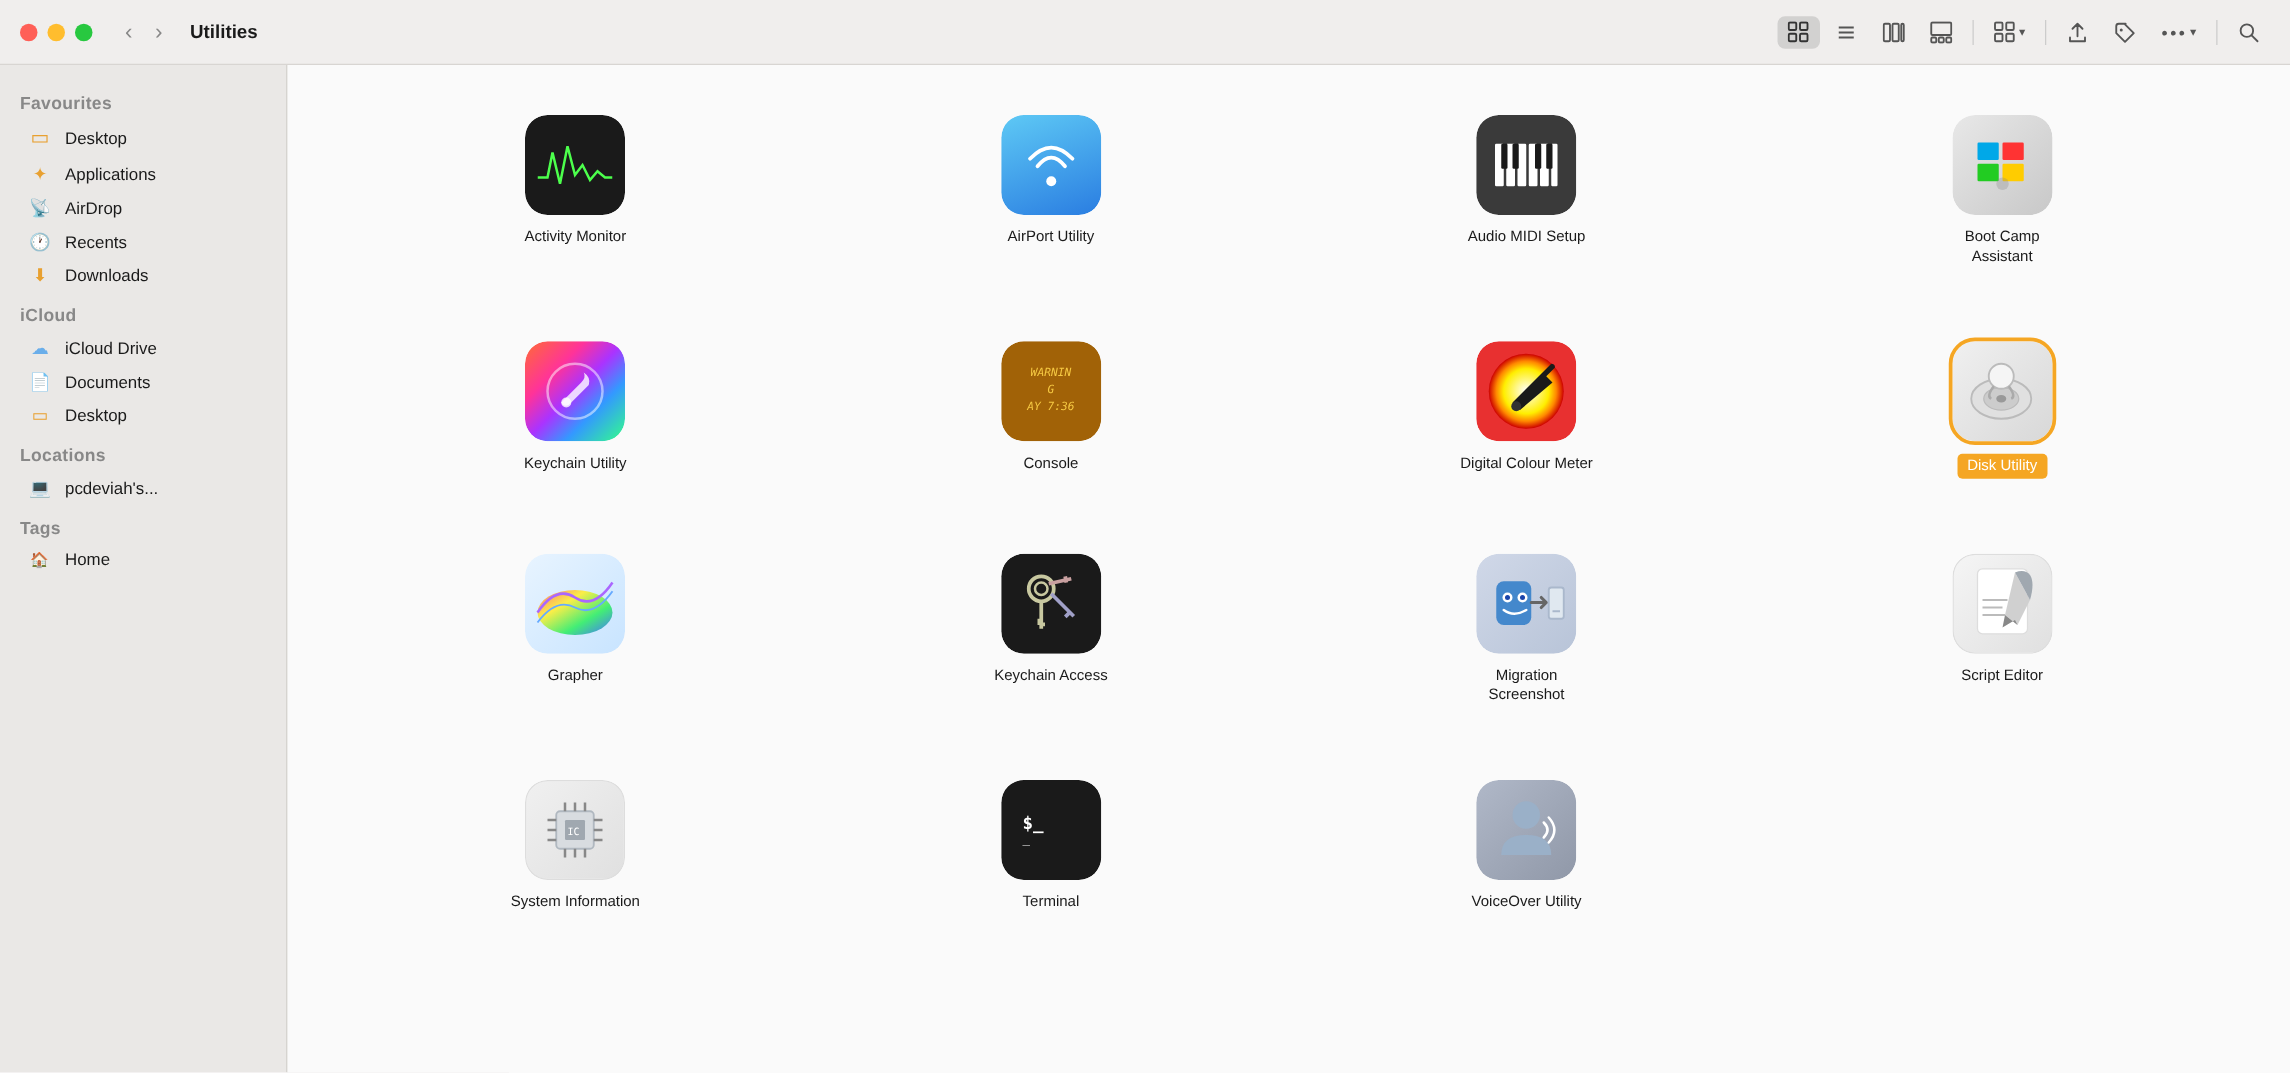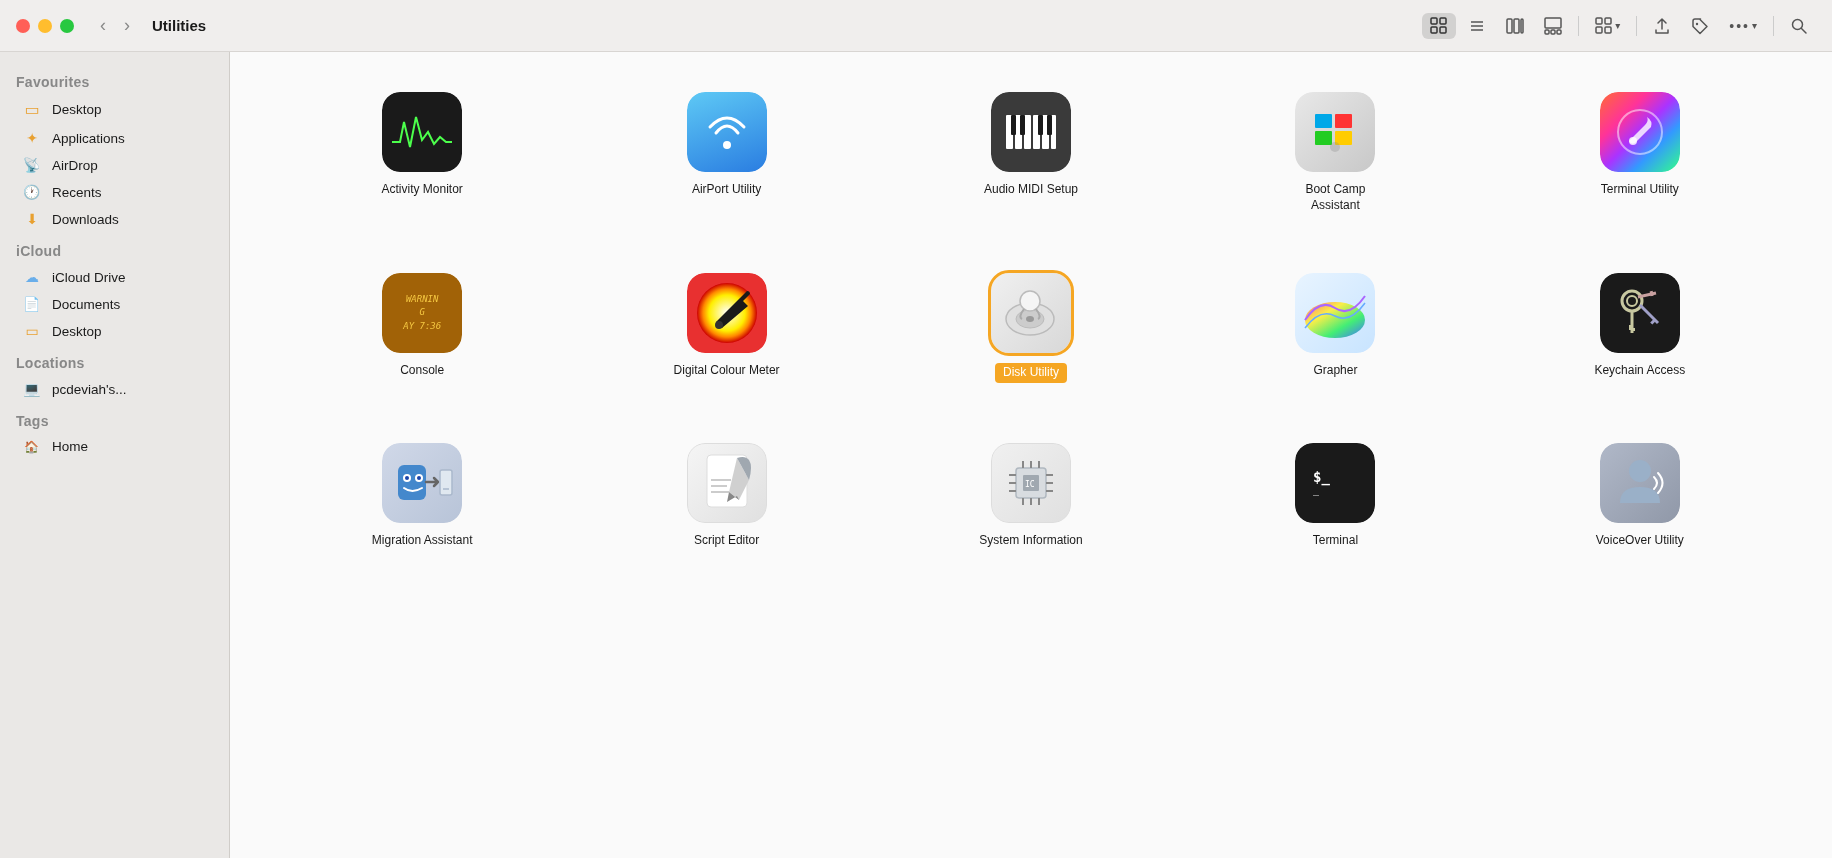--- a/index.html
+++ b/index.html
@@ -142,21 +142,21 @@
 
     
     .file-area {
       flex: 1;
       background: #fafafa;
       overflow-y: auto;
       padding: 30px 40px;
     }
     .file-grid {
       display: grid;
-      grid-template-columns: repeat(5, 1fr);
+      grid-template-columns: repeat(4, 1fr);
       gap: 10px 0;
       row-gap: 40px;
     }
     .file-item {
       display: flex;
       flex-direction: column;
       align-items: center;
       cursor: pointer;
       padding: 10px 8px;
       border-radius: 8px;
@@ -563,21 +563,21 @@
         <div class="app-icon-wrap">
           <div class="icon-colorsync">
             <svg width="50" height="50" viewBox="0 0 50 50" fill="none">
               <circle cx="25" cy="25" r="22" fill="none" stroke="white" stroke-width="2" opacity="0.5"></circle>
 
               <path d="M32 10 Q38 14 36 20 L20 36 Q16 38 14 34 L30 18 Q34 14 32 10Z" fill="white" opacity="0.8"></path>
               <circle cx="18" cy="34" r="4" fill="white" opacity="0.8"></circle>
             </svg>
           </div>
         </div>
-        <span class="file-label">Terminal Utility</span>
+        <span class="file-label">Keychain Utility</span>
       </div>
 
       <div class="file-item">
         <div class="app-icon-wrap">
           <div class="icon-console">
             <span style="font-size:9px; line-height:1.5; display:block;">WARNIN<br>G<br>AY 7:36</span>
           </div>
         </div>
         <span class="file-label">Console</span>
       </div>
@@ -680,21 +680,21 @@
               <circle cx="29" cy="28" r="2" fill="#1a44aa"></circle>
               <path d="M14 38 Q22 44 32 38" stroke="white" stroke-width="2" fill="none" stroke-linecap="round"></path>
 
               <path d="M36 32 L48 32 M44 28 L48 32 L44 36" stroke="#666" stroke-width="2.5" fill="none" stroke-linecap="round" stroke-linejoin="round"></path>
 
               <rect x="50" y="20" width="12" height="25" rx="2" fill="#e0e8f0" stroke="#aab8cc" stroke-width="1.5"></rect>
               <line x1="53" y1="39" x2="59" y2="39" stroke="#aab8cc" stroke-width="1.5"></line>
             </svg>
           </div>
         </div>
-        <span class="file-label">Migration Assistant</span>
+        <span class="file-label">Migration Screenshot</span>
       </div>
 
 
       <div class="file-item">
         <div class="app-icon-wrap">
           <div class="icon-script-editor">
             <svg width="55" height="65" viewBox="0 0 55 65" fill="none">
 
               <rect x="8" y="5" width="40" height="52" rx="4" fill="white" stroke="#ddd" stroke-width="1"></rect>
 

